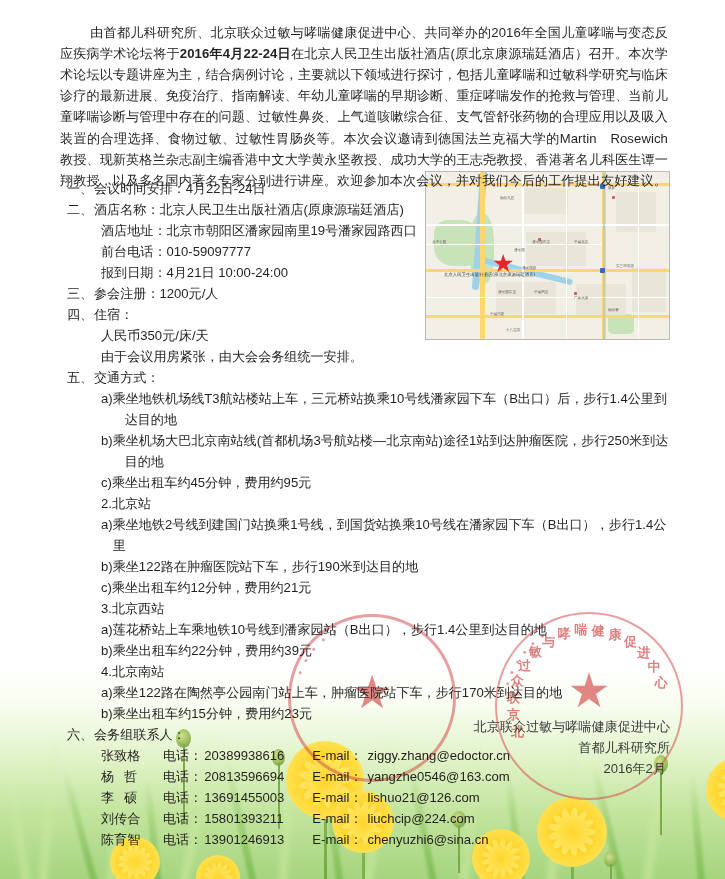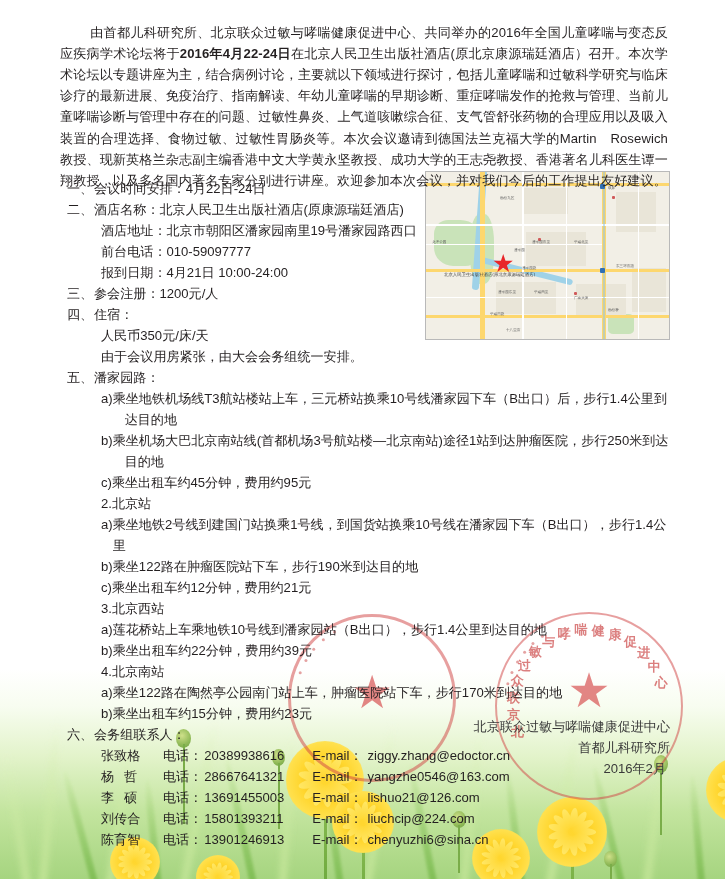--- a/index.html
+++ b/index.html
@@ -632,21 +632,21 @@
 
       <div class="sec-row">
         <span class="sec-num">四、</span>
         <span class="sec-text">住宿：</span>
       </div>
       <div class="sub-row">人民币350元/床/天</div>
       <div class="sub-row">由于会议用房紧张，由大会会务组统一安排。</div>
 
       <div class="sec-row">
         <span class="sec-num">五、</span>
-        <span class="sec-text">潘家园路：</span>
+        <span class="sec-text">交通方式：</span>
       </div>
 
       <div class="abc-row">
         <span class="abc-mark">a)</span>
         <span class="abc-text"><span>乘坐地铁机场线T3航站楼站上车，三元桥站换乘10号线潘家园下车（B出口）后，步行1.4公里到</span><span class="wrap2">达目的地</span></span>
       </div>
       <div class="abc-row">
         <span class="abc-mark">b)</span>
         <span class="abc-text"><span>乘坐机场大巴北京南站线(首都机场3号航站楼—北京南站)途径1站到达肿瘤医院，步行250米到达</span><span class="wrap2">目的地</span></span>
       </div>
@@ -697,21 +697,21 @@
       <div class="contact-row">
         <span class="c-name">张致格</span>
         <span class="c-phone-label">电话：</span>
         <span class="c-phone">20389938616</span>
         <span class="c-mail-label">E-mail：</span>
         <span class="c-mail">ziggy.zhang@edoctor.cn</span>
       </div>
       <div class="contact-row">
         <span class="c-name spaced">杨哲</span>
         <span class="c-phone-label">电话：</span>
-        <span class="c-phone">28667641321</span>
+        <span class="c-phone">20813596694</span>
         <span class="c-mail-label">E-mail：</span>
         <span class="c-mail">yangzhe0546@163.com</span>
       </div>
       <div class="contact-row">
         <span class="c-name spaced">李硕</span>
         <span class="c-phone-label">电话：</span>
         <span class="c-phone">13691455003</span>
         <span class="c-mail-label">E-mail：</span>
         <span class="c-mail">lishuo21@126.com</span>
       </div>

